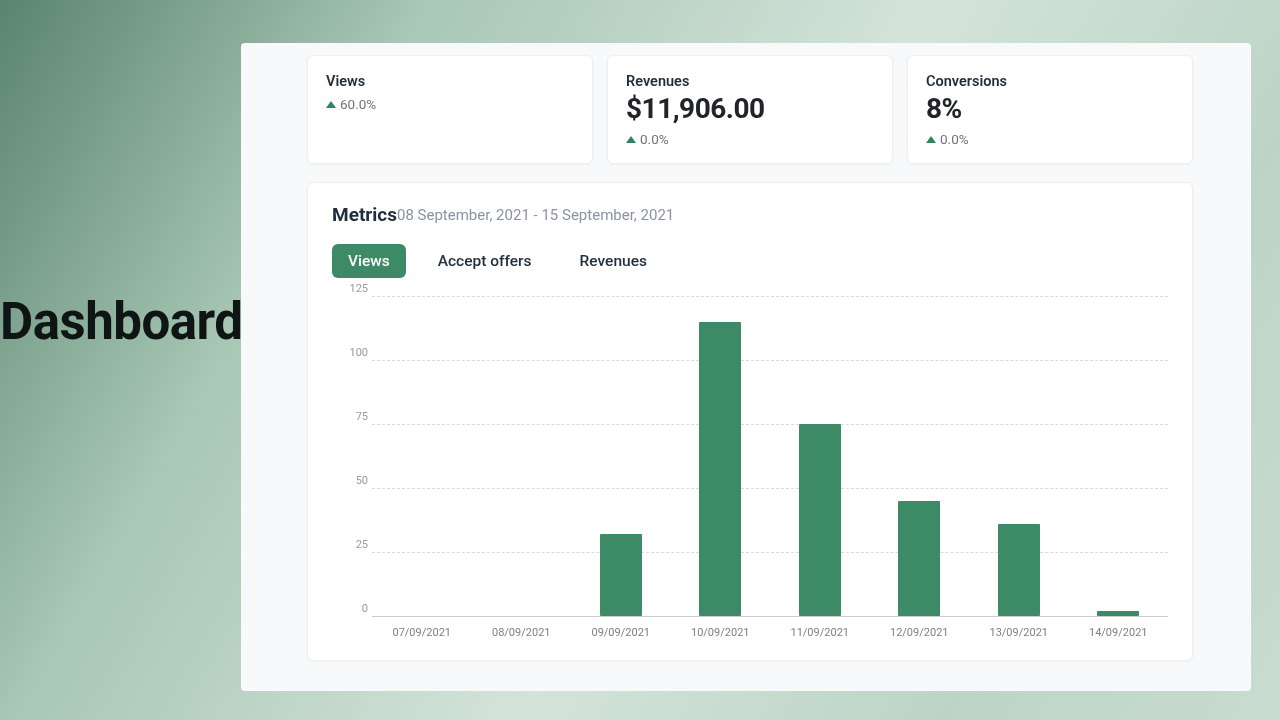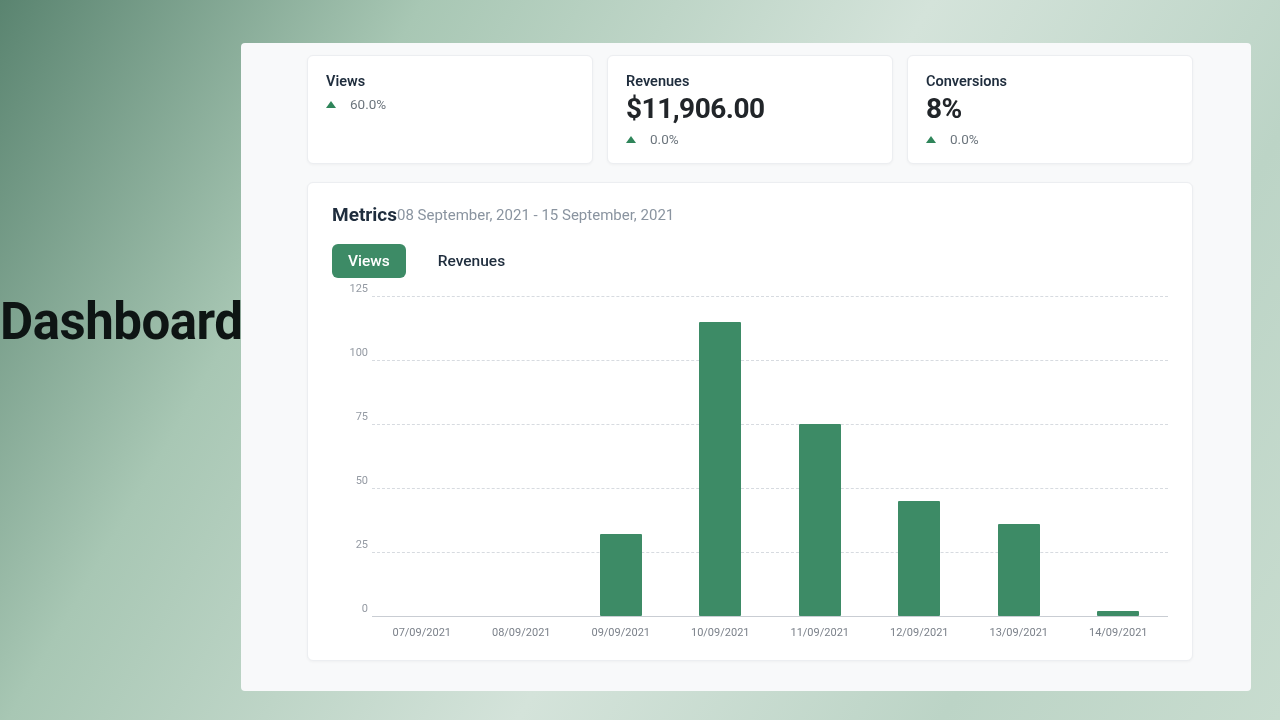--- a/index.html
+++ b/index.html
@@ -35,21 +35,21 @@
   .stat-card {
     flex: 1;
     background: #ffffff;
     border: 1px solid #eceef1;
     border-radius: 6px;
     padding: 17px 18px 16px 18px;
     box-shadow: 0 1px 3px rgba(0,0,0,0.04);
   }
   .stat-label { font-size: 14.5px; color: #1f2d3d; font-weight: 600; }
   .stat-value { font-size: 28px; font-weight: 700; color: #212529; margin-top: 2px; letter-spacing: -0.5px;}
-  .stat-delta { margin-top: 6px; display: flex; align-items: center; gap: 14px; font-size: 13.5px; color: #6c757d;}
+  .stat-delta { margin-top: 6px; display: flex; align-items: center; gap: 4px; font-size: 13.5px; color: #6c757d;}
   .delta-up {
     width: 0; height: 0; border-left: 5px solid transparent; border-right: 5px solid transparent; border-bottom: 7px solid #2f855a;
   }
   .metrics-card {
     background: #ffffff;
     border: 1px solid #eceef1;
     border-radius: 6px;
     padding: 20px 24px 12px 24px;
     box-shadow: 0 1px 3px rgba(0,0,0,0.04);
   }
@@ -131,20 +131,21 @@
     </div>
   </div>
 
   <div class="metrics-card">
     <div class="metrics-head">
       <div class="metrics-title">Metrics</div>
       <div class="metrics-range">08 September, 2021 - 15 September, 2021</div>
     </div>
     <div class="tabs">
       <div class="tab active">Views</div>
+      <div class="tab">Accept offers</div>
       <div class="tab">Revenues</div>
     </div>
 
     <div class="chart-wrap">
       <div class="y-axis" id="y-axis">
           <div class="y-tick" style="top: 320px;">0</div>
           <div class="y-tick" style="top: 256px;">25</div>
           <div class="y-tick" style="top: 192px;">50</div>
           <div class="y-tick" style="top: 128px;">75</div>
           <div class="y-tick" style="top: 64px;">100</div>

